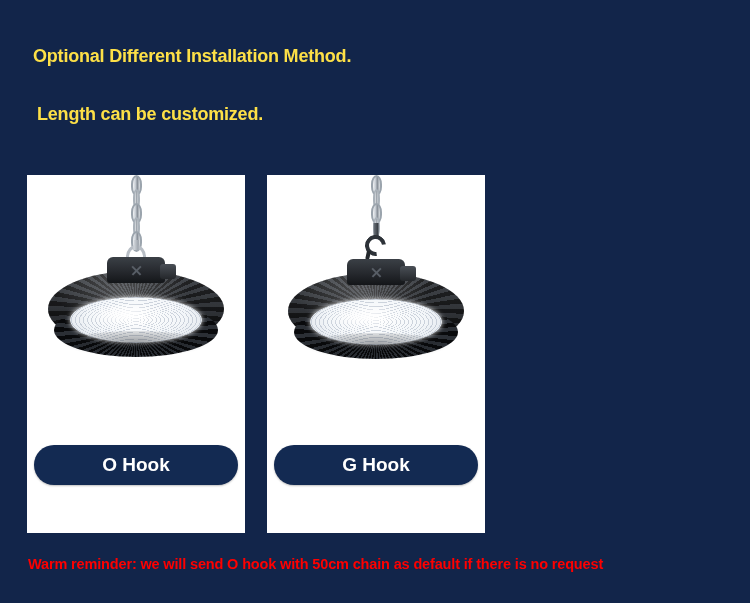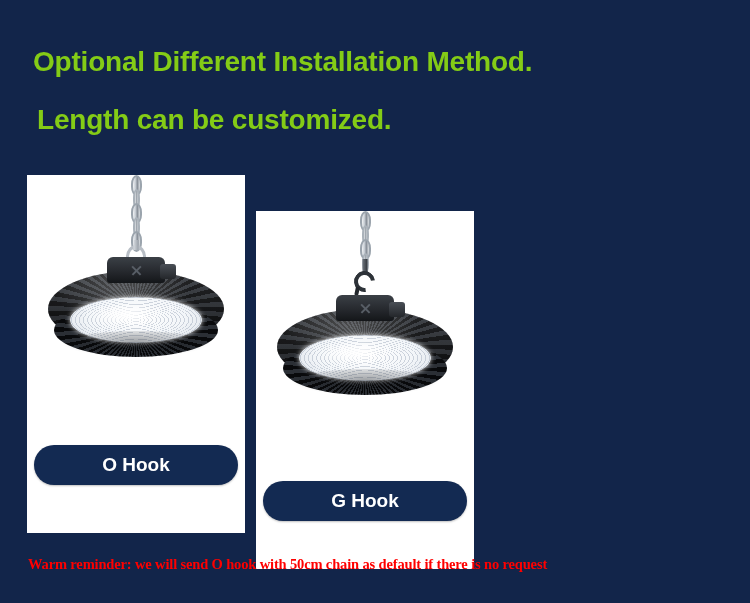--- a/index.html
+++ b/index.html
@@ -13,44 +13,44 @@
     font-family: "Liberation Sans", sans-serif;
     overflow: hidden;
     position: relative;
   }
   .headings {
     position: absolute;
     left: 0; top: 0;
     width: 750px;
   }
   .heading-line {
-    color: #84cc16;
+    color: #fde047;
     font-weight: bold;
-    font-size: 28px;
+    font-size: 18px;
     letter-spacing: -0.2px;
     white-space: nowrap;
   }
   .heading-1 { position: absolute; left: 33px; top: 46px; }
   .heading-2 { position: absolute; left: 37px; top: 104px; }
 
   .panels {
     position: absolute;
     left: 0; top: 0;
     width: 750px; height: 603px;
   }
   .panel {
     position: absolute;
     top: 175px;
     width: 218px;
     height: 358px;
     background: #ffffff;
     overflow: hidden;
   }
   .panel-1 { left: 27px; }
-  .panel-2 { left: 256px; margin-top: 36px; }
+  .panel-2 { left: 267px; }
   .panel-3 { left: 506px; }
 
   .lamp-stage {
     position: absolute;
     left: 0; top: 0;
     width: 218px;
     height: 300px;
   }
 
   
@@ -292,21 +292,20 @@
 
   .footnote {
     position: absolute;
     left: 28px;
     top: 556px;
     color: #fe0000;
     font-size: 14.5px;
     font-weight: bold;
     white-space: nowrap;
     letter-spacing: -0.15px;
-    font-family: Liberation Serif, serif;
   }
 </style>
 </head>
 <body>
 
 <div class="headings">
   <div class="heading-line heading-1">Optional Different Installation Method.</div>
   <div class="heading-line heading-2">Length can be customized.</div>
 </div>
 

